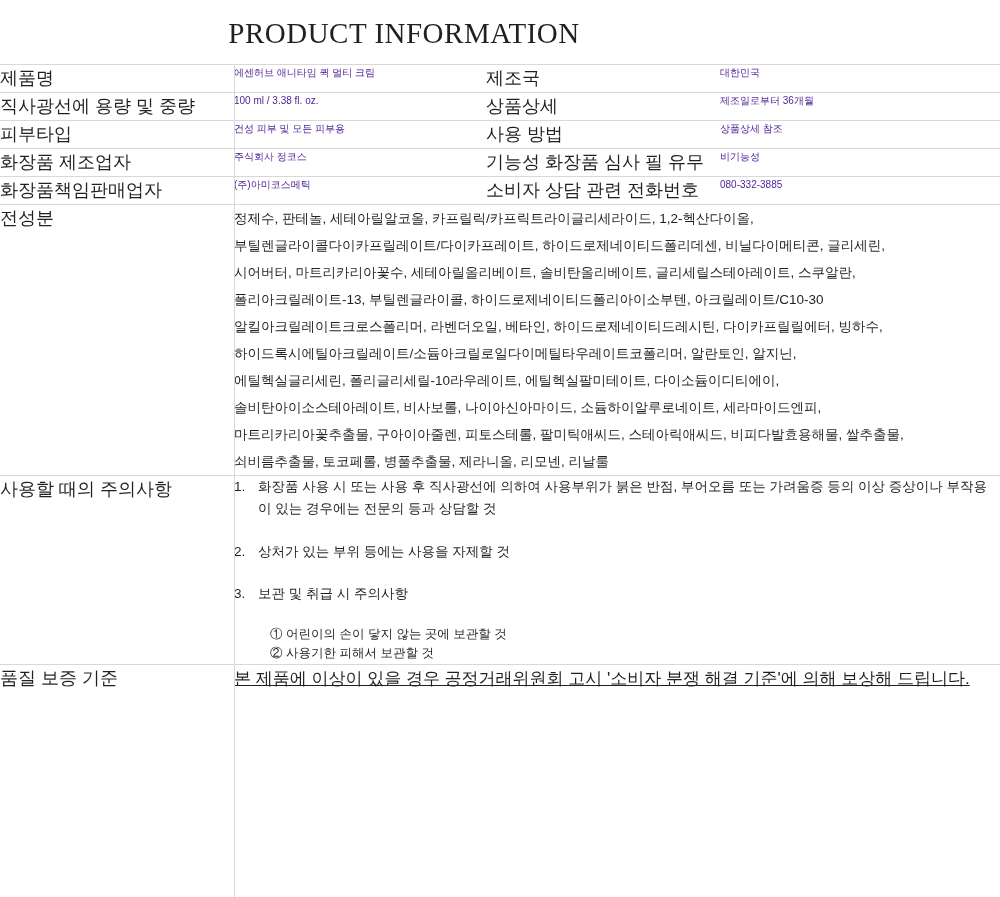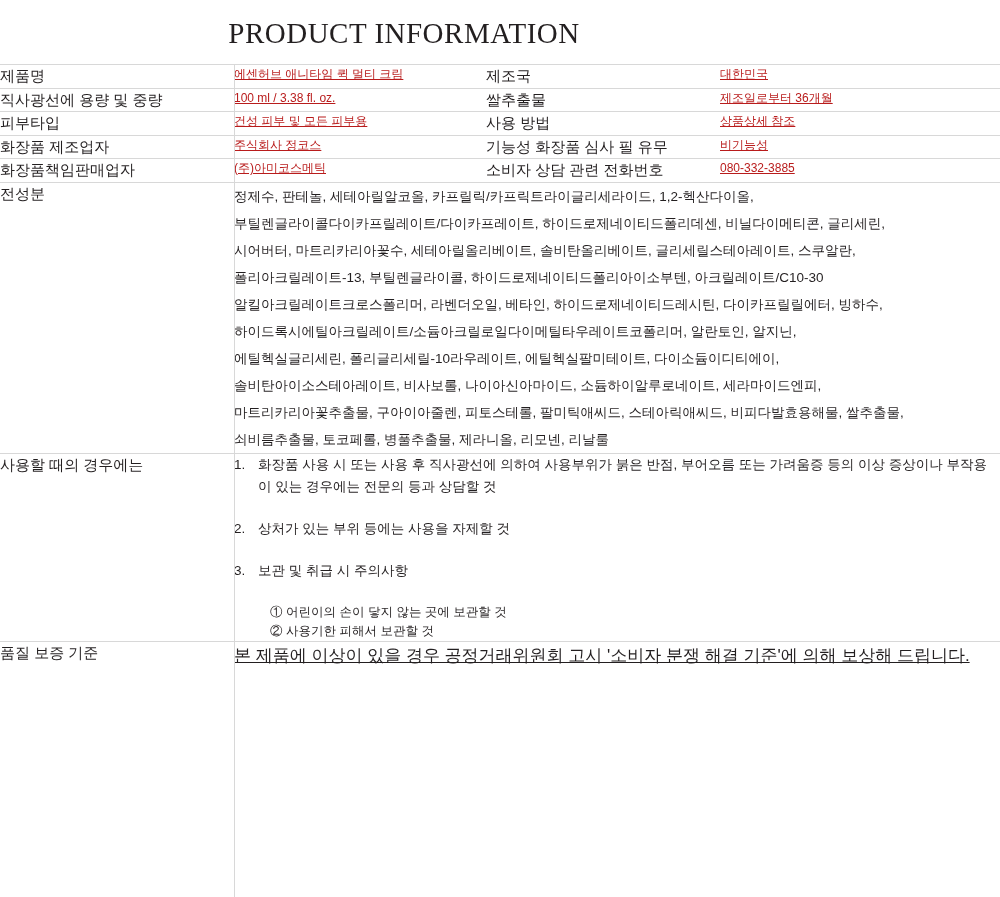--- a/index.html
+++ b/index.html
@@ -38,31 +38,30 @@
   }
   table.info td {
     vertical-align: top;
     padding: 0;
     border: 0;
   }
   .row-line {
     border-top: 1px solid #d8d8d8;
   }
   .lbl {
-    font-size: 15px;
+    font-size: 18px;
     color: #231f20;
     padding: 16px 0 16px 18px;
     line-height: 1.5;
   }
   .val {
-    font-size: 12px;
-    color: #b91c1c;
+    font-size: 10px;
+    color: #4c1d95;
     padding: 16px 10px 16px 0;
     line-height: 1.5;
-    text-decoration: underline;
   }
   .c1 { width: 234px; }
   .c2 { width: 252px; }
   .c3 { width: 234px; }
   .c4 { width: 280px; }
 
   .divider-vert {
     position: absolute;
     top: 65px;
     left: 234px;
@@ -130,21 +129,21 @@
     <tbody>
       <tr class="row-line">
         <td class="lbl">제품명</td>
         <td class="val">에센허브 애니타임 퀵 멀티 크림</td>
         <td class="lbl">제조국</td>
         <td class="val">대한민국</td>
       </tr>
       <tr class="row-line">
         <td class="lbl">직사광선에 용량 및 중량</td>
         <td class="val">100 ml / 3.38 fl. oz.</td>
-        <td class="lbl">쌀추출물</td>
+        <td class="lbl">상품상세</td>
         <td class="val">제조일로부터 36개월</td>
       </tr>
       <tr class="row-line">
         <td class="lbl">피부타입</td>
         <td class="val">건성 피부 및 모든 피부용</td>
         <td class="lbl">사용 방법</td>
         <td class="val">상품상세 참조</td>
       </tr>
       <tr class="row-line">
         <td class="lbl">화장품 제조업자</td>
@@ -169,21 +168,21 @@
           <div>알킬아크릴레이트크로스폴리머, 라벤더오일, 베타인, 하이드로제네이티드레시틴, 다이카프릴릴에터, 빙하수,</div>
           <div>하이드록시에틸아크릴레이트/소듐아크릴로일다이메틸타우레이트코폴리머, 알란토인, 알지닌,</div>
           <div>에틸헥실글리세린, 폴리글리세릴-10라우레이트, 에틸헥실팔미테이트, 다이소듐이디티에이,</div>
           <div>솔비탄아이소스테아레이트, 비사보롤, 나이아신아마이드, 소듐하이알루로네이트, 세라마이드엔피,</div>
           <div>마트리카리아꽃추출물, 구아이아줄렌, 피토스테롤, 팔미틱애씨드, 스테아릭애씨드, 비피다발효용해물, 쌀추출물,</div>
           <div>쇠비름추출물, 토코페롤, 병풀추출물, 제라니올, 리모넨, 리날룰</div>
         </td>
       </tr>
 
       <tr class="row-line">
-        <td class="lbl lbl-top">사용할 때의 경우에는</td>
+        <td class="lbl lbl-top">사용할 때의 주의사항</td>
         <td class="notes" colspan="3">
           <div class="note-item">
             <div class="note-num">1.</div>
             <div class="note-body">
               <div>화장품 사용 시 또는 사용 후 직사광선에 의하여 사용부위가 붉은 반점, 부어오름 또는 가려움증 등의 이상 증상이나 부작용이 있는 경우에는 전문의 등과 상담할 것</div>
             </div>
           </div>
           <div class="note-item">
             <div class="note-num">2.</div>
             <div class="note-body">

